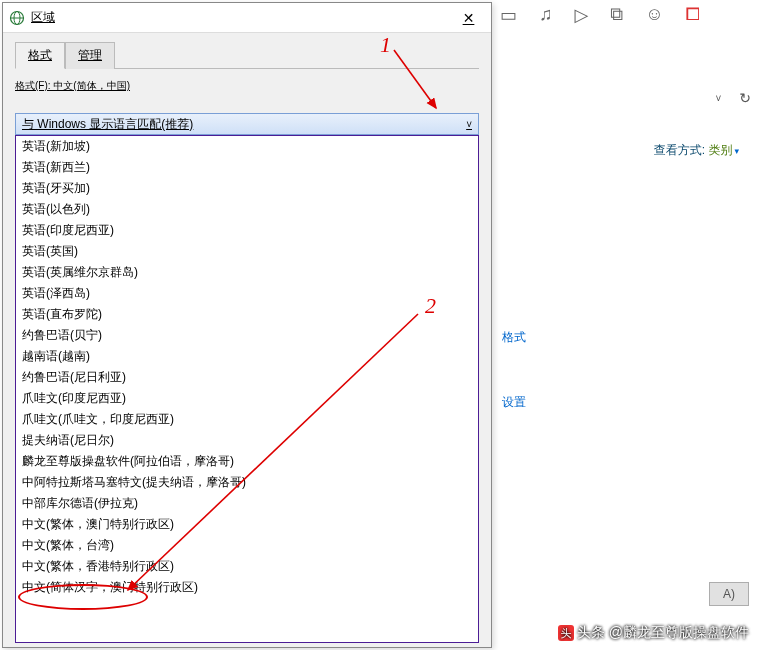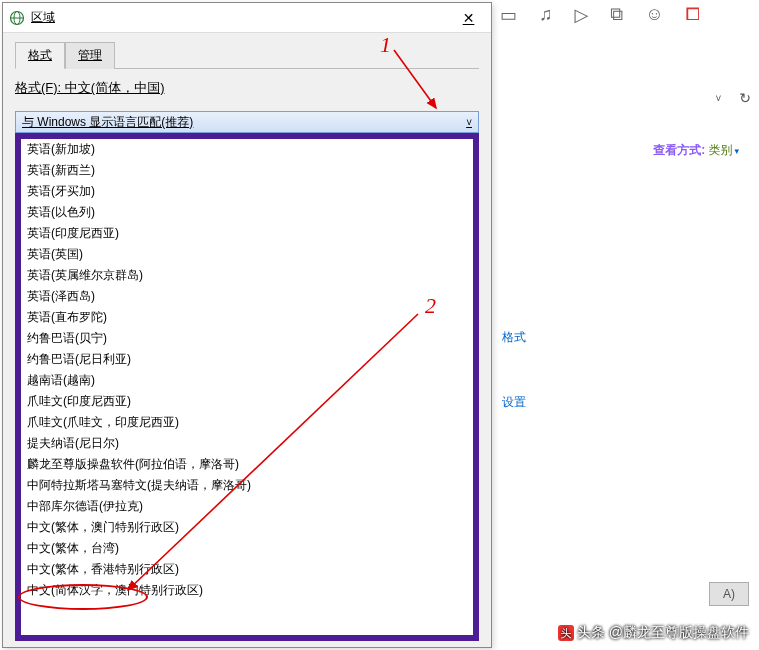--- a/index.html
+++ b/index.html
@@ -63,21 +63,21 @@
       padding: 4px 12px;
       border: 1px solid #bbb;
       border-bottom: none;
       background: #e5e5e5;
       position: relative;
       top: 1px;
       cursor: pointer;
       font-size: 12px;
     }
     .tab.active { background: #f0f0f0; border-bottom: 1px solid #f0f0f0; }
-    .format-label { margin-bottom: 14px; font-size: 13px; }
+    .format-label { margin-bottom: 20px; font-size: 10px; }
     .dropdown {
       position: relative;
     }
     .dropdown-selected {
       width: 100%;
       height: 22px;
       border: 1px solid #7a9fd6;
       background: linear-gradient(#e8f0fb, #cfe0f7);
       display: flex;
       align-items: center;
@@ -88,21 +88,21 @@
       margin-left: auto;
       font-size: 10px;
     }
     .dropdown-list {
       position: absolute;
       top: 22px;
       left: 0;
       right: 0;
       height: 508px;
       background: #fff;
-      border: 6px solid #4c1d95;
+      border: 1px solid #4c1d95;
       overflow-y: auto;
       z-index: 5;
     }
     .dropdown-item {
       padding: 2px 6px;
       font-size: 12px;
       cursor: pointer;
       white-space: nowrap;
     }
     .right-bg {
@@ -128,21 +128,21 @@
       align-items: center;
     }
     .refresh-row .down-caret { font-size: 10px; }
     .refresh-row .circle-arrow { font-size: 14px; cursor: pointer; }
     .view-row {
       margin-top: 36px;
       text-align: right;
       padding-right: 20px;
       font-size: 12px;
     }
-    .view-row .view-label { color: #8b5cf6; font-weight: bold; }
+    .view-row .view-label { color: #0c4a6e; }
     .view-row .view-value { color: #4d7c0f; cursor: pointer; }
     .view-row .caret { color: #0066cc; font-size: 9px; margin-left: 2px; }
     .right-link { color:#0066cc; font-size:12px; padding-left:10px; cursor:pointer; }
     .annotation {
       position: absolute;
       pointer-events: none;
       z-index: 20;
     }
     .anno-num {
       color: #d00;
@@ -245,22 +245,22 @@
           <div class="dropdown-item">英语(新加坡)</div>
           <div class="dropdown-item">英语(新西兰)</div>
           <div class="dropdown-item">英语(牙买加)</div>
           <div class="dropdown-item">英语(以色列)</div>
           <div class="dropdown-item">英语(印度尼西亚)</div>
           <div class="dropdown-item">英语(英国)</div>
           <div class="dropdown-item">英语(英属维尔京群岛)</div>
           <div class="dropdown-item">英语(泽西岛)</div>
           <div class="dropdown-item">英语(直布罗陀)</div>
           <div class="dropdown-item">约鲁巴语(贝宁)</div>
+          <div class="dropdown-item">越南语(越南)</div>
           <div class="dropdown-item">约鲁巴语(尼日利亚)</div>
-          <div class="dropdown-item">越南语(越南)</div>
           <div class="dropdown-item">爪哇文(印度尼西亚)</div>
           <div class="dropdown-item">爪哇文(爪哇文，印度尼西亚)</div>
           <div class="dropdown-item">提夫纳语(尼日尔)</div>
           <div class="dropdown-item">麟龙至尊版操盘软件(阿拉伯语，摩洛哥)</div>
           <div class="dropdown-item">中阿特拉斯塔马塞特文(提夫纳语，摩洛哥)</div>
           <div class="dropdown-item">中部库尔德语(伊拉克)</div>
           <div class="dropdown-item">中文(繁体，澳门特别行政区)</div>
           <div class="dropdown-item">中文(繁体，台湾)</div>
           <div class="dropdown-item">中文(繁体，香港特别行政区)</div>
           <div class="dropdown-item">中文(简体汉字，澳门特别行政区)</div>

